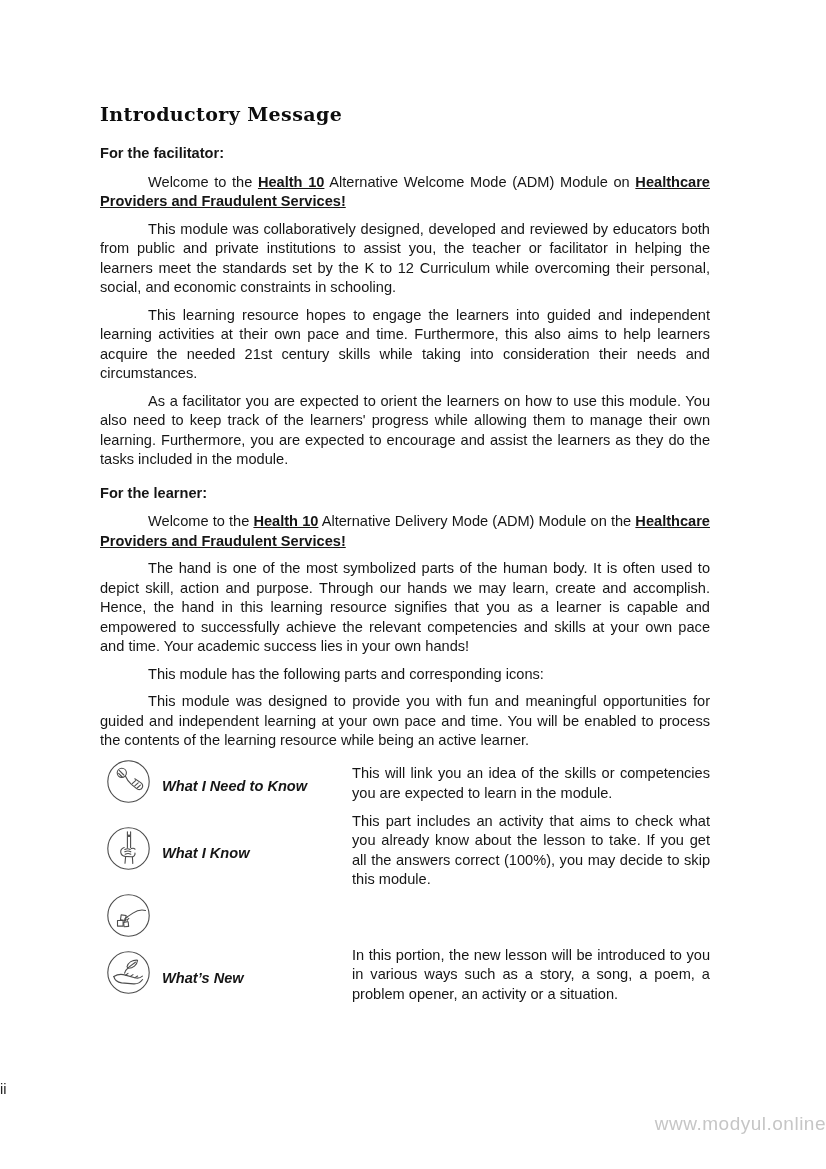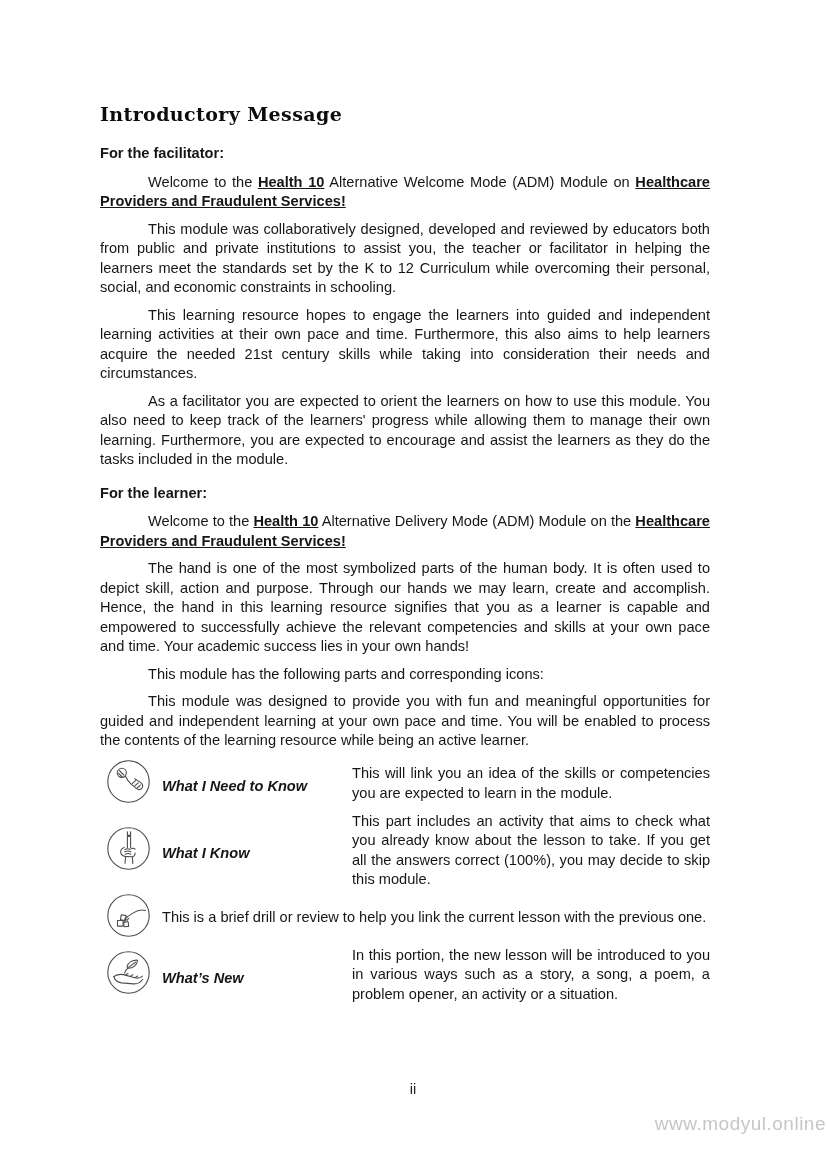--- a/index.html
+++ b/index.html
@@ -32,21 +32,21 @@
   }
   .b{font-weight:bold;text-decoration:underline;}
   .parts-table{margin-top:4px;}
   .part-row{display:flex;align-items:center;margin-bottom:3px;}
   .icon-col{width:62px;flex:0 0 62px;padding-left:6px;box-sizing:border-box;}
   .icon-col svg{display:block;}
   .label-col{width:190px;flex:0 0 190px;padding-top:12px;font-weight:bold;font-style:italic;}
   .desc-col{flex:1;padding-top:5px;text-align:justify;}
   .page-number{
     position:absolute;left:0;top:1080px;width:826px;
-    text-align:center;color:#222;
+    text-align:left;color:#222;
   }
   .watermark{
     position:absolute;left:0;top:1114px;width:826px;
     text-align:right;
     color:#c6c6c6;
     font-size:19px;
     letter-spacing:.5px;
   }
   .hand-icon{stroke:#4d4d4d;stroke-width:1.1;fill:none;stroke-linecap:round;stroke-linejoin:round;}
 </style>
@@ -105,21 +105,20 @@
       <div class="icon-col">
         <svg width="45" height="45" viewBox="0 0 45 45" class="hand-icon">
           <circle cx="22.5" cy="22.5" r="20.7"></circle>
           <path d="M39.5 17.5c-4.6-1.4-9 .2-12.6 2.6l-5.6 3.8"></path>
           <path d="M21.3 23.9c-1.8.7-2.9 1.9-2.5 3.2M20 26.5c-1.2.7-1.6 1.7-1.2 2.7M22.8 25.4c-1.4.8-2 1.8-1.7 3"></path>
           <rect x="11.5" y="27.5" width="5.6" height="5.6"></rect>
           <rect x="14.8" y="22.2" width="5" height="5" transform="rotate(8 17.3 24.7)"></rect>
           <rect x="17.8" y="29" width="4.6" height="4.6" transform="rotate(-6 20 31)"></rect>
         </svg>
       </div>
-      <div class="desc-col">This is a brief drill or review to help you link the current lesson with the previous one.</div>
     </div>
 
     <div class="part-row">
       <div class="icon-col">
         <svg width="45" height="45" viewBox="0 0 45 45" class="hand-icon">
           <circle cx="22.5" cy="22.5" r="20.7"></circle>
           <path d="M21 16.8c1.2-4.4 5.4-7 10.6-6.6-.6 5-4.6 8.2-9.6 8z"></path>
           <path d="M22.2 17.6l7.2-5.4"></path>
           <path d="M21.8 18.2c-1.8 1.4-2.8 3-3.2 5"></path>
           <path d="M7.8 26.5c3.6-2.2 7.6-2.6 11.6-1.4l9.4 2.6c2.8.8 5.6.2 7.6-1.6"></path>

